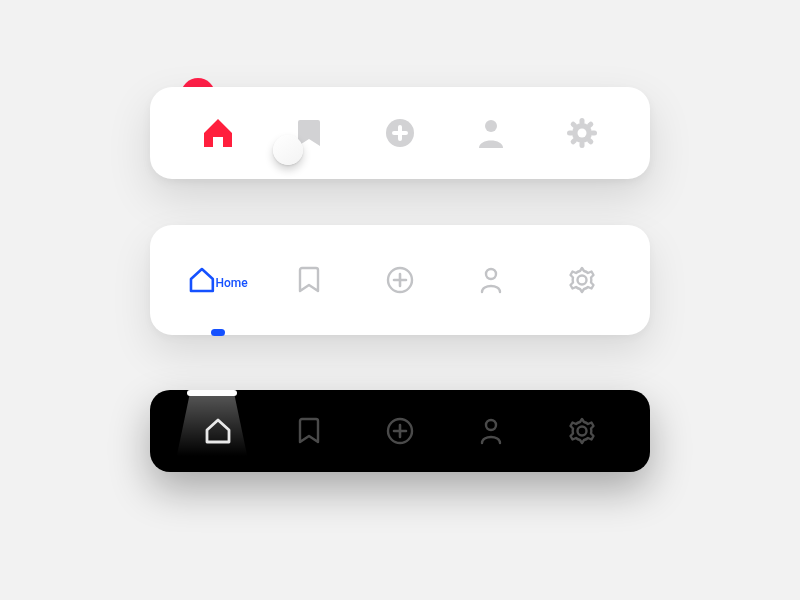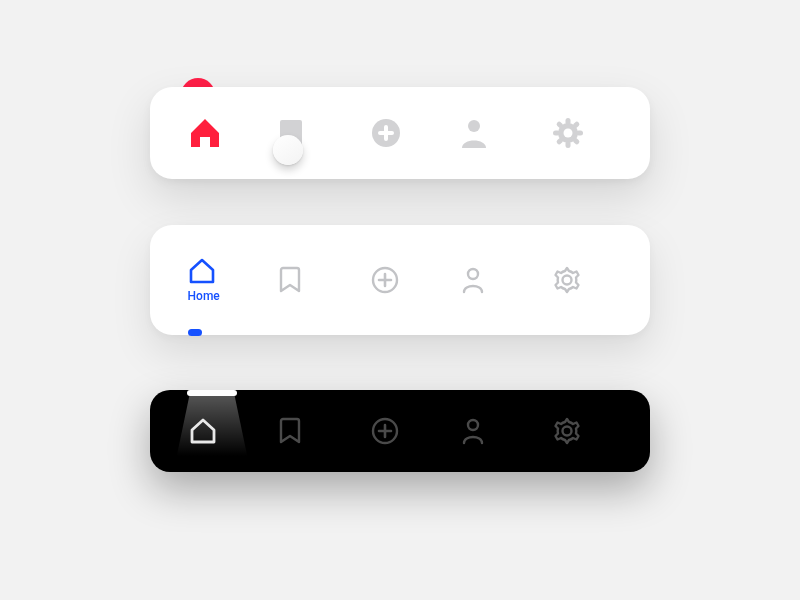--- a/index.html
+++ b/index.html
@@ -15,21 +15,21 @@
     position:absolute;left:150px;width:500px;border-radius:22px;
     display:flex;align-items:center;justify-content:space-around;
     box-sizing:border-box;padding:0 22px;
   }
   
   .bar1{top:87px;height:92px;background:var(--card);
         box-shadow:0 18px 45px rgba(0,0,0,0.12),0 4px 10px rgba(0,0,0,0.05);}
   .red-blob{position:absolute;top:78px;left:181px;width:34px;height:34px;border-radius:50%;
             background:radial-gradient(circle at 50% 55%, #ff1f48 0%, #ff1f48 70%);
             filter:blur(0.3px);}
-  .item{display:flex;flex-direction:column;align-items:flex-start;justify-content:center;width:60px;height:60px;cursor:pointer;position:relative;}
+  .item{display:flex;flex-direction:row;align-items:center;justify-content:center;width:60px;height:60px;cursor:pointer;position:relative;}
   .item svg{display:block}
   .bubble{position:absolute;bottom:-2px;left:-6px;width:30px;height:30px;border-radius:50%;
           background:linear-gradient(145deg,#ffffff,#f3f3f3);
           box-shadow:0 5px 9px rgba(0,0,0,0.18),0 1px 2px rgba(0,0,0,0.1);}
   
   .bar2{top:225px;height:110px;background:var(--card);
         box-shadow:0 18px 40px rgba(0,0,0,0.10),0 3px 8px rgba(0,0,0,0.04);}
   .label{font-size:12px;font-weight:500;margin-top:5px;}
   .dot{position:absolute;bottom:-26px;width:14px;height:7px;border-radius:4px;}
   

